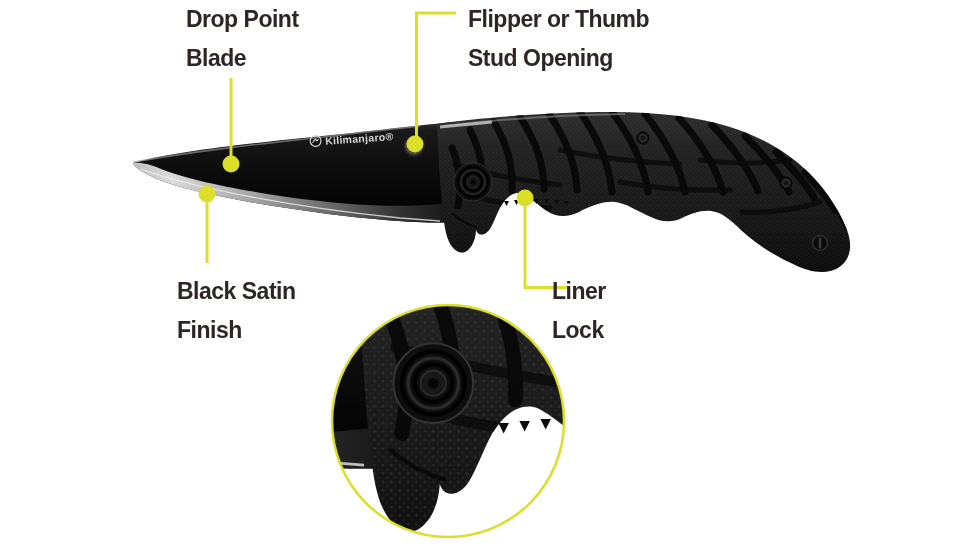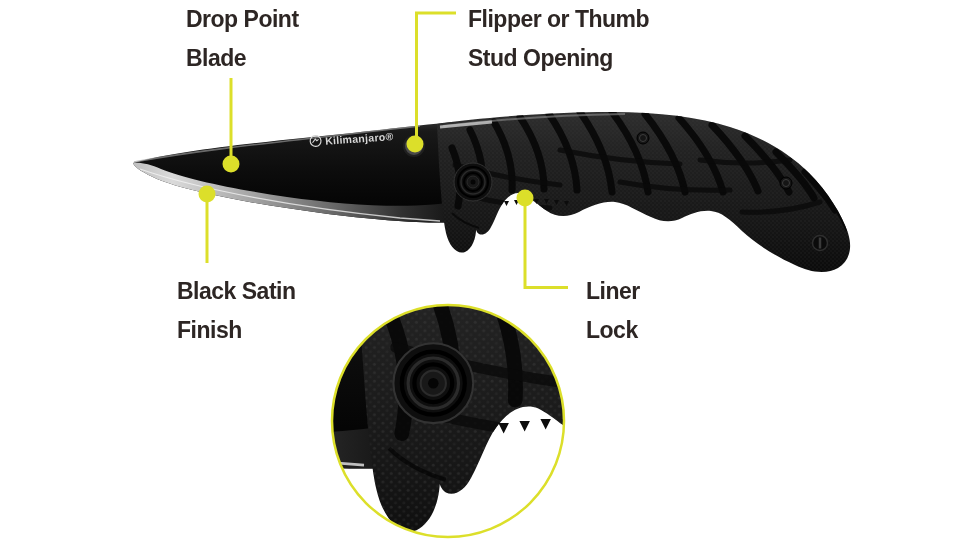--- a/index.html
+++ b/index.html
@@ -181,16 +181,16 @@
 
   <div class="callout-label" style="left:186px;top:0px;">Drop Point
 Blade</div>
 
   <div class="callout-label" style="left:468px;top:0px;">Flipper or Thumb
 Stud Opening</div>
 
   <div class="callout-label" style="left:177px;top:272px;">Black Satin
 Finish</div>
 
-  <div class="callout-label" style="left:586px;top:272px;">Liner
+  <div class="callout-label" style="left:552px;top:272px;">Liner
 Lock</div>
 
 </div>
 
 </body></html>

